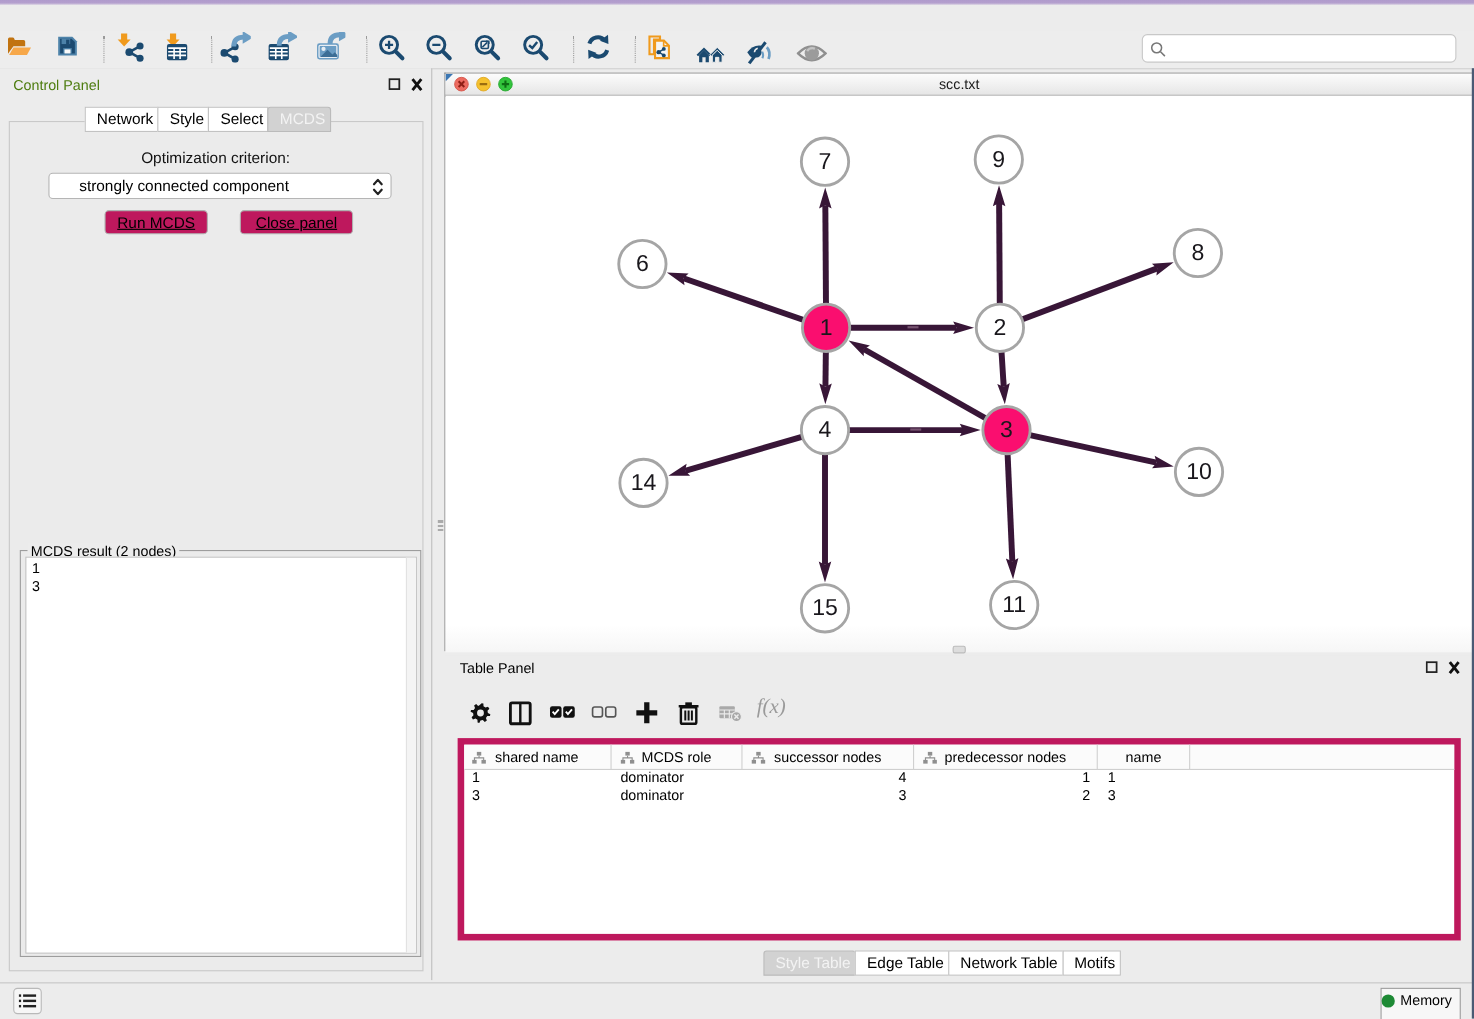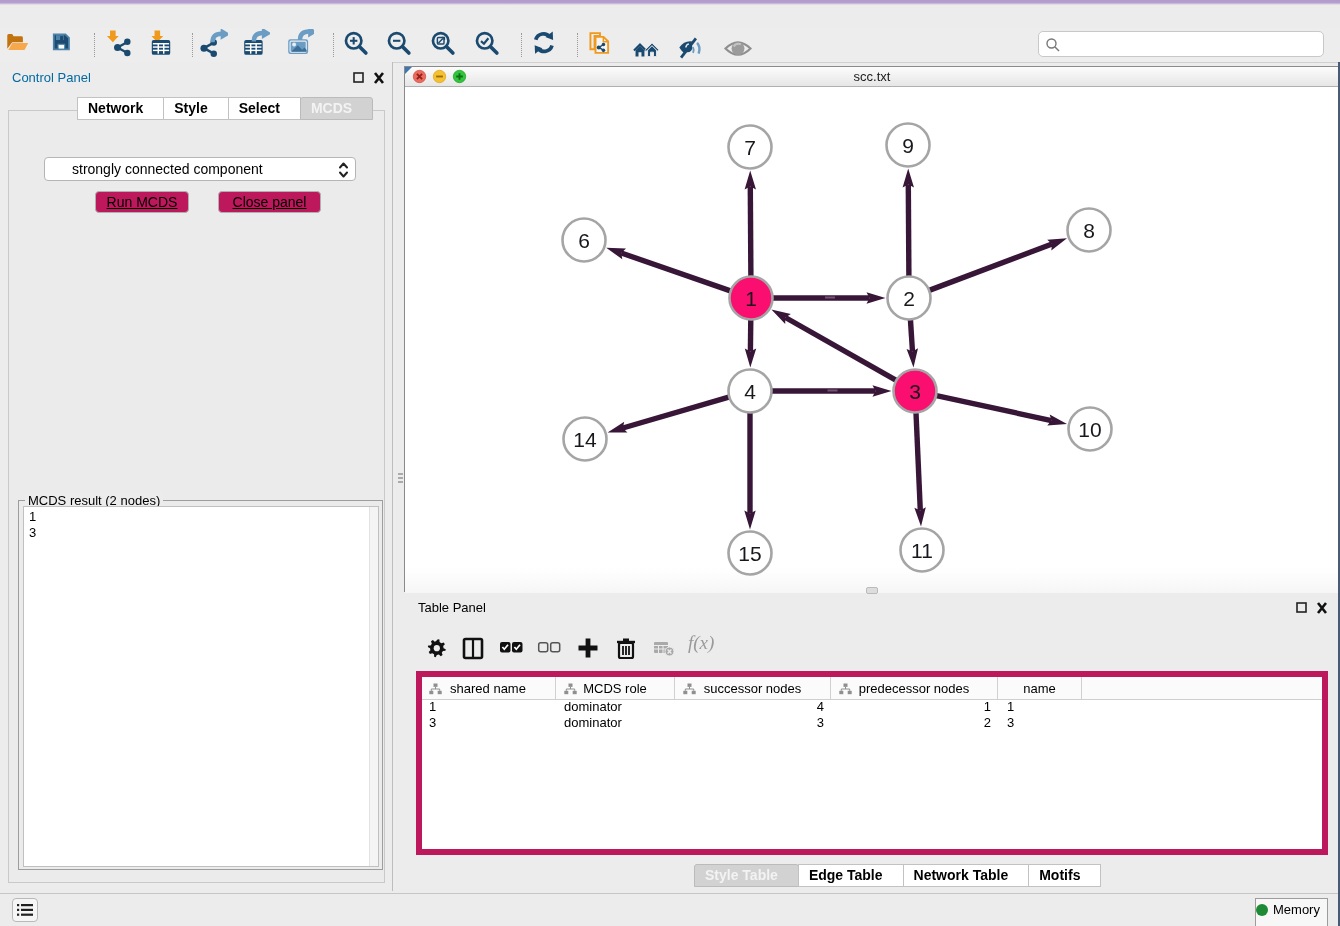--- a/index.html
+++ b/index.html
@@ -13,25 +13,25 @@
 #titlebar .t1{left:9px;} #titlebar .t2{left:28px;} #titlebar .t3{left:48px;}
 #titletext { position:absolute; top:5px; left:0; width:100%; text-align:center; font-size:13px; color:#a3a3a3; }
 
 #toolbar { position:absolute; left:0; top:28px; width:1340px; height:35px; background:#ededed; border-bottom:1px solid #d0d0d0; }
 .sep { position:absolute; top:5px; height:24px; width:0; border-left:1px dotted #9a9a9a; }
 .ticon { position:absolute; top:3px; width:28px; height:28px; }
 #searchbox { position:absolute; right:16px; top:3px; width:286px; height:26px; background:#fff; border:1px solid #c8c8c8; border-radius:5px; }
 #searchbox svg { position:absolute; left:6px; top:5px; }
 
 #cpanel { position:absolute; left:0; top:62px; width:393px; height:829px; background:#ececec; border-right:1px solid #bdbdbd; }
-#cpanel-h { position:absolute; left:12px; top:8px; font-size:13px; color:#0369a1; }
+#cpanel-h { position:absolute; left:12px; top:8px; font-size:13px; color:#4d7c0f; }
 .winbtns { position:absolute; right:5px; top:8px; }
 
 .tabrow { position:absolute; font-size:14px; z-index:3; }
-.tab { display:inline-block; border:1px solid #c2c2c2; background:#fff; padding:2px 20px 3px 10px; margin-right:-1px; text-align:center; color:#000;font-weight:bold; }
+.tab { display:inline-block; border:1px solid #c2c2c2; background:#fff; padding:2px 4px 3px 10px; margin-right:-1px; text-align:center; color:#000; }
 .tab.sel { background:#d2d2d2; color:#f3f3f3; border-color:#bbb; border-radius:3px 3px 0 0; }
 #cptabs { left:77px; top:35px; }
 #cpbody { position:absolute; left:8px; top:48px; width:377px; height:773px; background:#ebebeb; border:1px solid #c9c9c9; }
 #optlabel { position:absolute; top:73px; width:100%; text-align:center; font-size:14px; color:#111; }
 #dropdown { position:absolute; left:44px; top:95px; width:312px; height:24px; background:#fff; border:1px solid #b5b5b5; border-radius:4px; font-size:14px; line-height:22px; padding-left:27px; }
 .btn { position:absolute; height:22px; background:#be185d; border:1px solid #b0b0b0; border-radius:4px; font-size:14px; text-align:center; line-height:20px;text-decoration:underline; }
 #runbtn { left:95px; top:129px; width:94px; }
 #closebtn { left:203px; top:129px; width:103px;margin-left:15px; }
 
 #fieldset { position:absolute; left:18px; top:438px; width:365px; height:370px; border:1px solid #9d9d9d; }
@@ -207,20 +207,21 @@
   <div id="cpanel">
     <div id="cpanel-h">Control Panel</div>
     <div class="winbtns"><svg width="34" height="12" viewBox="0 0 34 12">
           <rect x="1" y="1" width="9" height="9" fill="none" stroke="#222" stroke-width="1.6"></rect>
           <path d="M22 1 L30 11 M30 1 L22 11" stroke="#111" stroke-width="2.6"></path>
         </svg></div>
     <div class="tabrow" id="cptabs">
       <span class="tab">Network</span><span class="tab">Style</span><span class="tab">Select</span><span class="tab sel">MCDS</span>
     </div>
     <div id="cpbody"></div>
+    <div id="optlabel">Optimization criterion:</div>
     <div id="dropdown">strongly connected component
       <svg style="position:absolute;right:6px;top:4px" width="11" height="16" viewBox="0 0 11 16">
           <path d="M2 5.5 L5.5 1.5 L9 5.5" fill="none" stroke="#222" stroke-width="2" stroke-linecap="round" stroke-linejoin="round"></path>
           <path d="M2 10.5 L5.5 14.5 L9 10.5" fill="none" stroke="#222" stroke-width="2" stroke-linecap="round" stroke-linejoin="round"></path>
         </svg>
     </div>
     <div class="btn" id="runbtn">Run MCDS</div>
     <div class="btn" id="closebtn">Close panel</div>
     <div id="fieldset">
       <div id="legend">MCDS result (2 nodes)</div>

